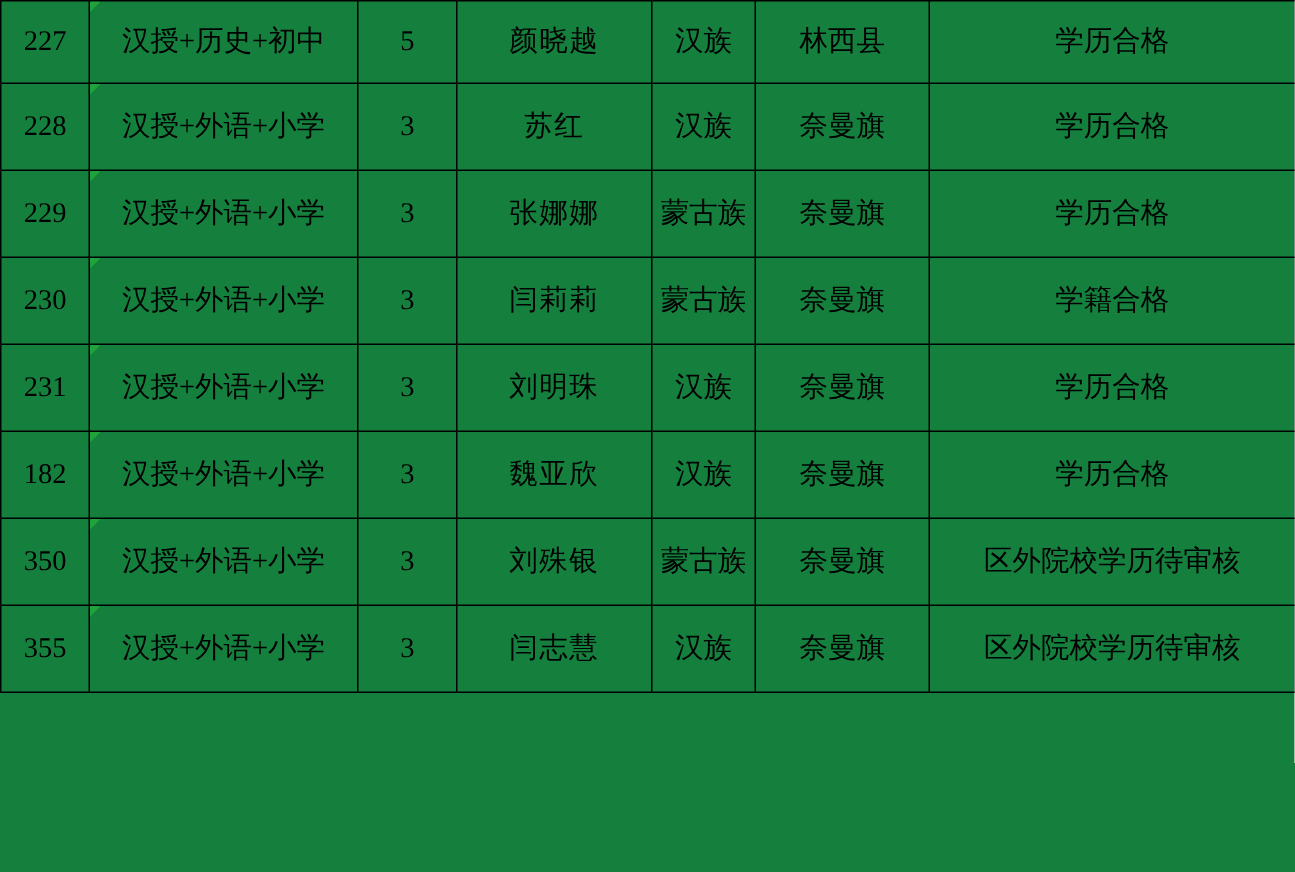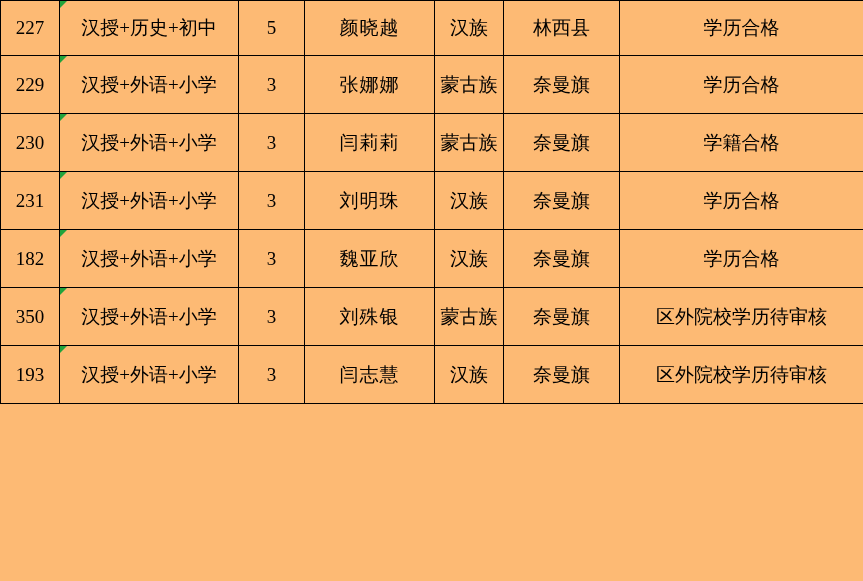--- a/index.html
+++ b/index.html
@@ -11,21 +11,21 @@
     width: 863px;
     height: 581px;
     font-family: "Liberation Serif", "DejaVu Serif", serif;
     color: #000000;
     overflow: hidden;
   }
   .sheet {
     width: 863px;
     height: 581px;
     position: relative;
-    background: #fdba74;
+    background: #15803d;
   }
   table.grid {
     border-collapse: collapse;
     width: 863px;
     table-layout: fixed;
   }
   table.grid td {
     border: 1px solid #000000;
     text-align: center;
     vertical-align: middle;
@@ -92,20 +92,29 @@
       <tr class="clipped">
         <td class="index">227</td>
         <td class="subject marker">汉授+历史+初中</td>
         <td class="score">5</td>
         <td class="name">颜晓越</td>
         <td class="ethnic">汉族</td>
         <td class="region">林西县</td>
         <td class="status">学历合格</td>
       </tr>
 
+      <tr>
+        <td class="index">228</td>
+        <td class="subject marker">汉授+外语+小学</td>
+        <td class="score">3</td>
+        <td class="name">苏红</td>
+        <td class="ethnic">汉族</td>
+        <td class="region">奈曼旗</td>
+        <td class="status">学历合格</td>
+      </tr>
 
       <tr>
         <td class="index">229</td>
         <td class="subject marker">汉授+外语+小学</td>
         <td class="score">3</td>
         <td class="name">张娜娜</td>
         <td class="ethnic">蒙古族</td>
         <td class="region">奈曼旗</td>
         <td class="status">学历合格</td>
       </tr>
@@ -145,21 +154,21 @@
         <td class="subject marker">汉授+外语+小学</td>
         <td class="score">3</td>
         <td class="name">刘殊银</td>
         <td class="ethnic">蒙古族</td>
         <td class="region">奈曼旗</td>
         <td class="status">区外院校学历待审核</td>
       </tr>
 
 
       <tr>
-        <td class="index">193</td>
+        <td class="index">355</td>
         <td class="subject marker">汉授+外语+小学</td>
         <td class="score">3</td>
         <td class="name">闫志慧</td>
         <td class="ethnic">汉族</td>
         <td class="region">奈曼旗</td>
         <td class="status">区外院校学历待审核</td>
       </tr>
 
 
     </tbody>

